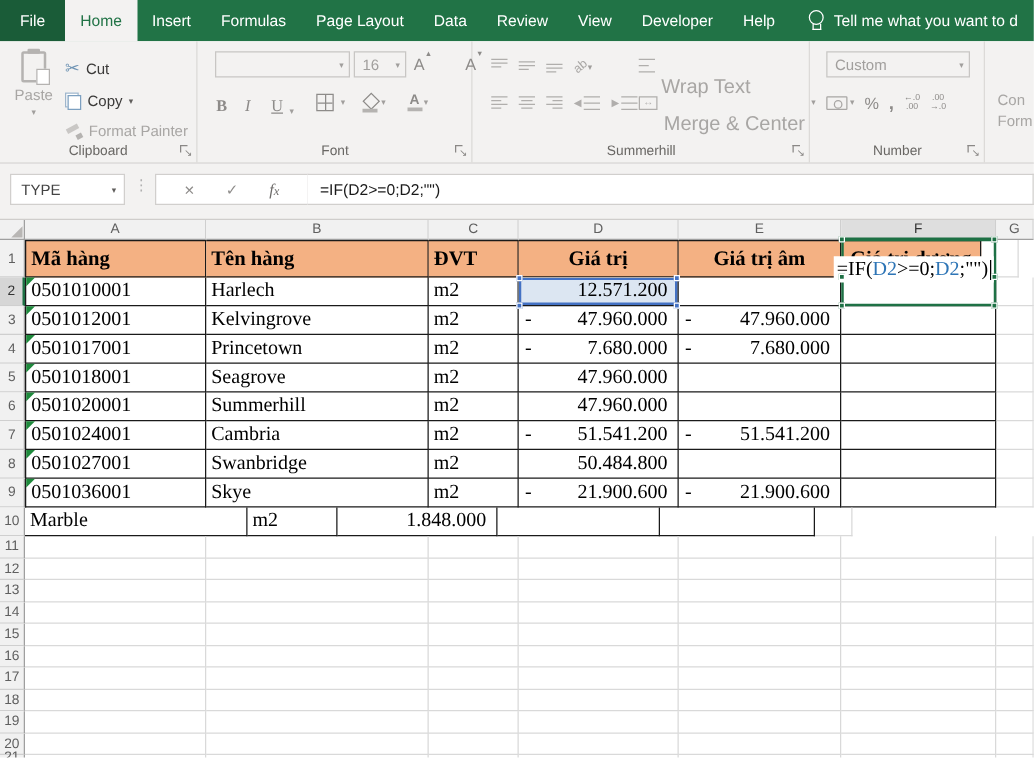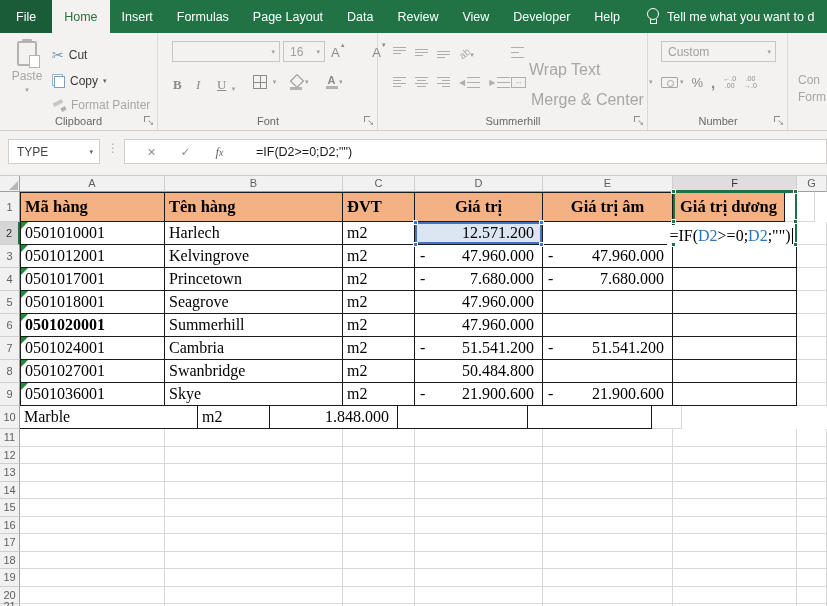--- a/index.html
+++ b/index.html
@@ -390,21 +390,21 @@
       <div class="cell tb txt" style="width: 72px;">m2</div>
       <div class="cell tb acc" style="width: 128px;">
         <span>47.960.000</span>
       </div>
       <div class="cell tb acc" style="width: 130px;"></div>
       <div class="cell tb" style="width: 124px;"></div>
       <div class="cell" style="width: 30px;"></div>
     </div>
     <div class="srow" style="height: 23px;">
       <div class="rowhdr">6</div>
-      <div class="cell tb first txt errtri" style="width: 145px; font-weight: bold;">0501020001</div>
+      <div class="cell tb first txt errtri" style="width: 145px;">0501020001</div>
       <div class="cell tb txt" style="width: 178px;">Summerhill</div>
       <div class="cell tb txt" style="width: 72px;">m2</div>
       <div class="cell tb acc" style="width: 128px;">
         <span>47.960.000</span>
       </div>
       <div class="cell tb acc" style="width: 130px;"></div>
       <div class="cell tb" style="width: 124px;"></div>
       <div class="cell" style="width: 30px;"></div>
     </div>
     <div class="srow" style="height: 23px;">
@@ -576,21 +576,21 @@
     <div class="nub green" style="left: 671px; top: 13px;"></div>
     <div class="nub green" style="left: 793px; top: 13px;"></div>
     <div class="nub green" style="left: 671px; top: 43px;"></div>
     <div class="nub green" style="left: 793px; top: 43px;"></div>
     <div class="nub green" style="left: 671px; top: 66px;"></div>
     <div class="nub green" style="left: 793px; top: 66px;"></div>
     <div class="nub blue" style="left: 413px; top: 44px;"></div>
     <div class="nub blue" style="left: 539px; top: 44px;"></div>
     <div class="nub blue" style="left: 413px; top: 66px;"></div>
     <div class="nub blue" style="left: 539px; top: 66px;"></div>
-    <div class="foverlay" style="right: 32px; top: 49px; height: 21px;">
+    <div class="foverlay" style="right: 32px; top: 29px; height: 21px;">
       <span>=IF(</span>
       <span class="ref">D2</span>
       <span>&gt;=0;</span>
       <span class="ref">D2</span>
       <span>;"")</span>
       <div class="caret"></div>
     </div>
   </div>
 
 </body></html>

